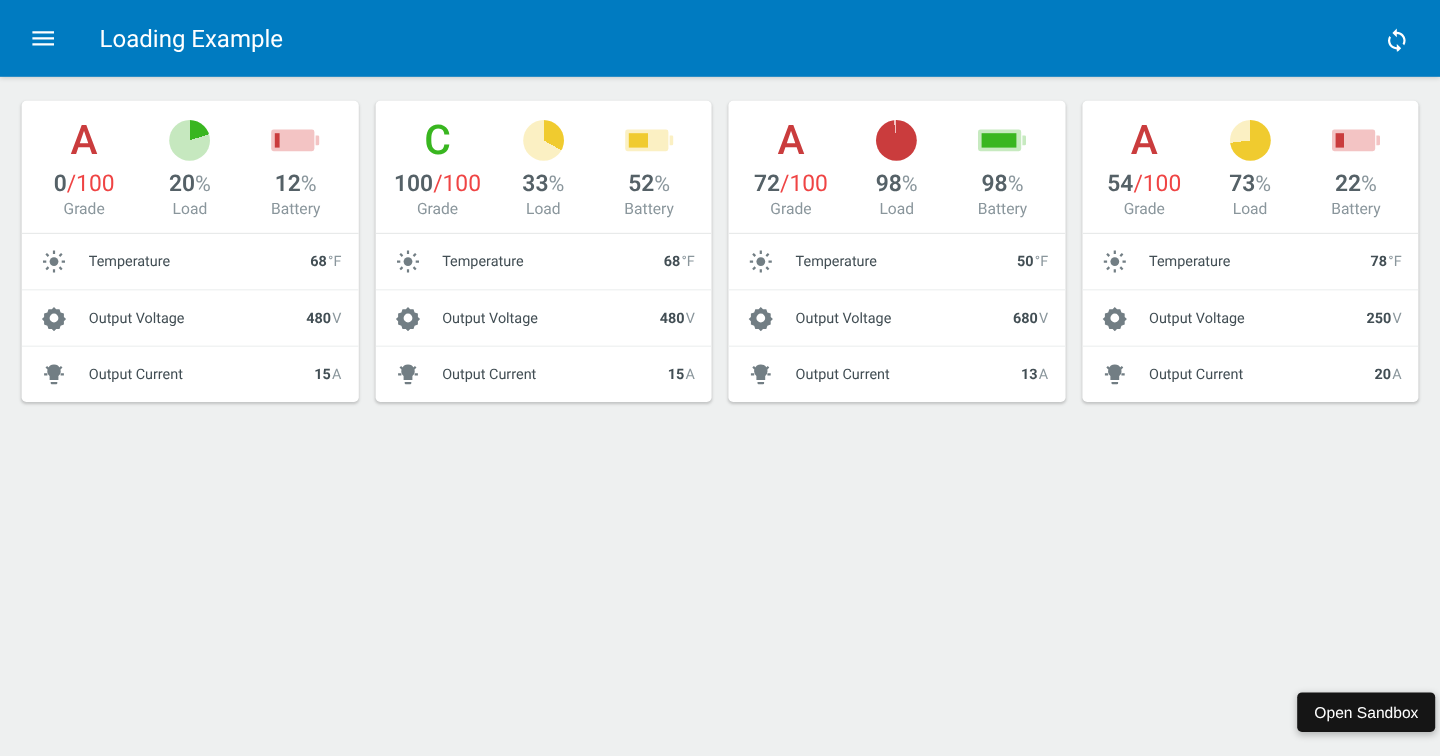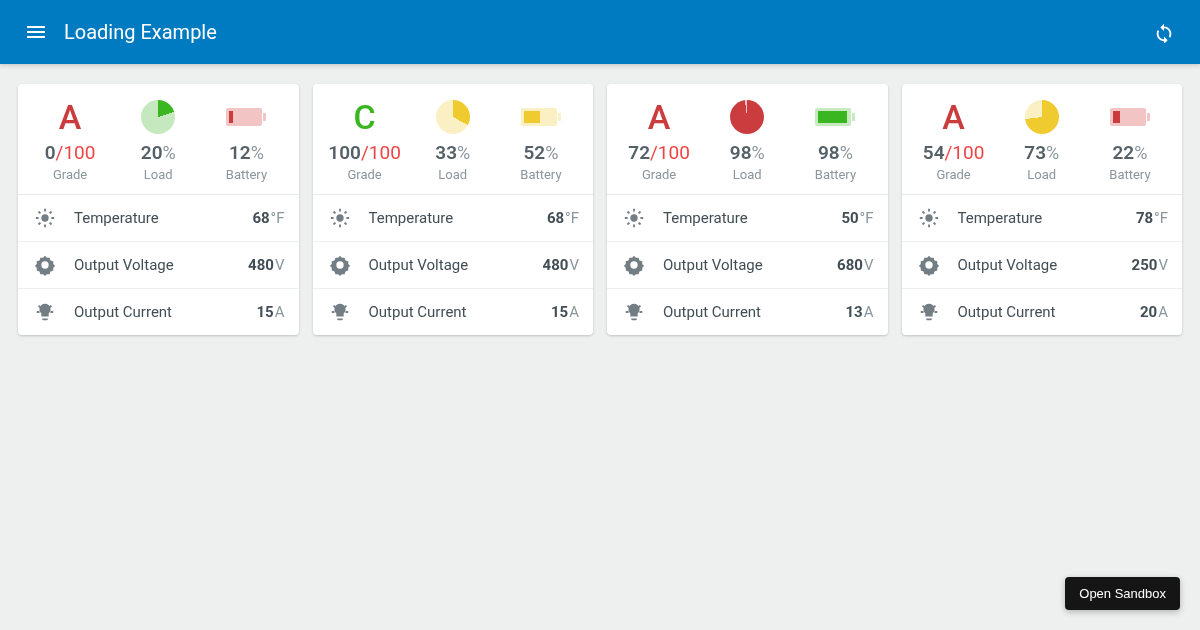--- a/index.html
+++ b/index.html
@@ -13,20 +13,21 @@
     position: relative;
   }
   .appbar {
     background: #007bc1;
     color: #fff;
     height: 64px;
     display: flex;
     align-items: center;
     padding: 0 16px;
     box-shadow: 0 2px 4px rgba(0,0,0,0.15);
+    gap: 19px;
   }
   .menu-btn {
     width: 40px; height: 40px;
     display: flex; align-items: center; justify-content: center;
     cursor: pointer;
     border-radius: 50%;
   }
   .menu-btn svg, .refresh-btn svg { fill: #fff; }
   .appbar-title {
     font-size: 20px;
@@ -113,38 +114,38 @@
   .hero-label {
     font-size: 13px;
     color: #8a969c;
     margin-top: 2px;
   }
   .list-item {
     display: flex;
     align-items: center;
     padding: 12px 14px;
     border-bottom: 1px solid #eef0f0;
-    font-size: 15px;
+    font-size: 12px;
   }
   .list-item:last-child { border-bottom: none; }
   .list-icon {
     width: 26px;
     display: flex;
     align-items: center;
     justify-content: center;
     margin-right: 16px;
     color: #727e84;
   }
   .list-icon svg { fill: #727e84; }
   .list-label { flex: 1; color: #424e54; }
   .list-value { font-weight: 700; color: #424e54; text-align: center; }
   .list-value .unit { font-weight: 400; color: #8a969c; margin-left:1px; }
   .sandbox-btn {
     position: absolute;
-    right: 20px;
+    right: 4px;
     bottom: 20px;
     background: #151515;
     color: #fff;
     border: none;
     padding: 9px 14px;
     font-size: 13px;
     border-radius: 4px;
     cursor: pointer;
     box-shadow: 0 2px 6px rgba(0,0,0,0.25);
   }

